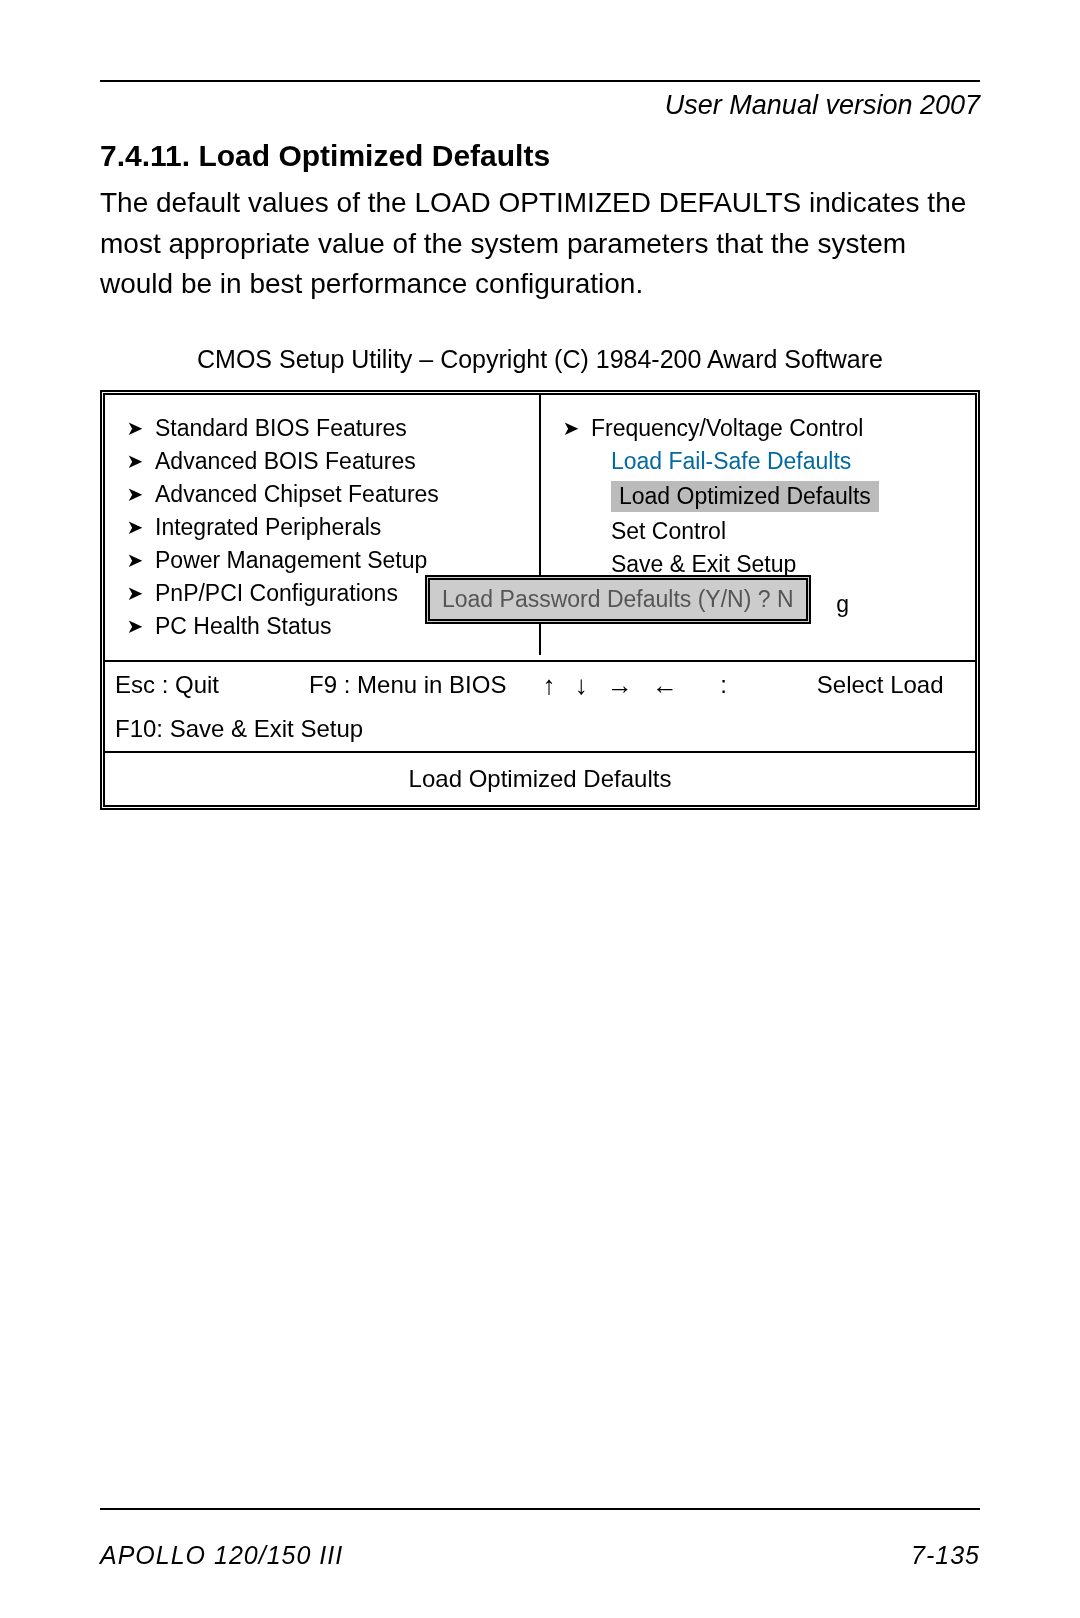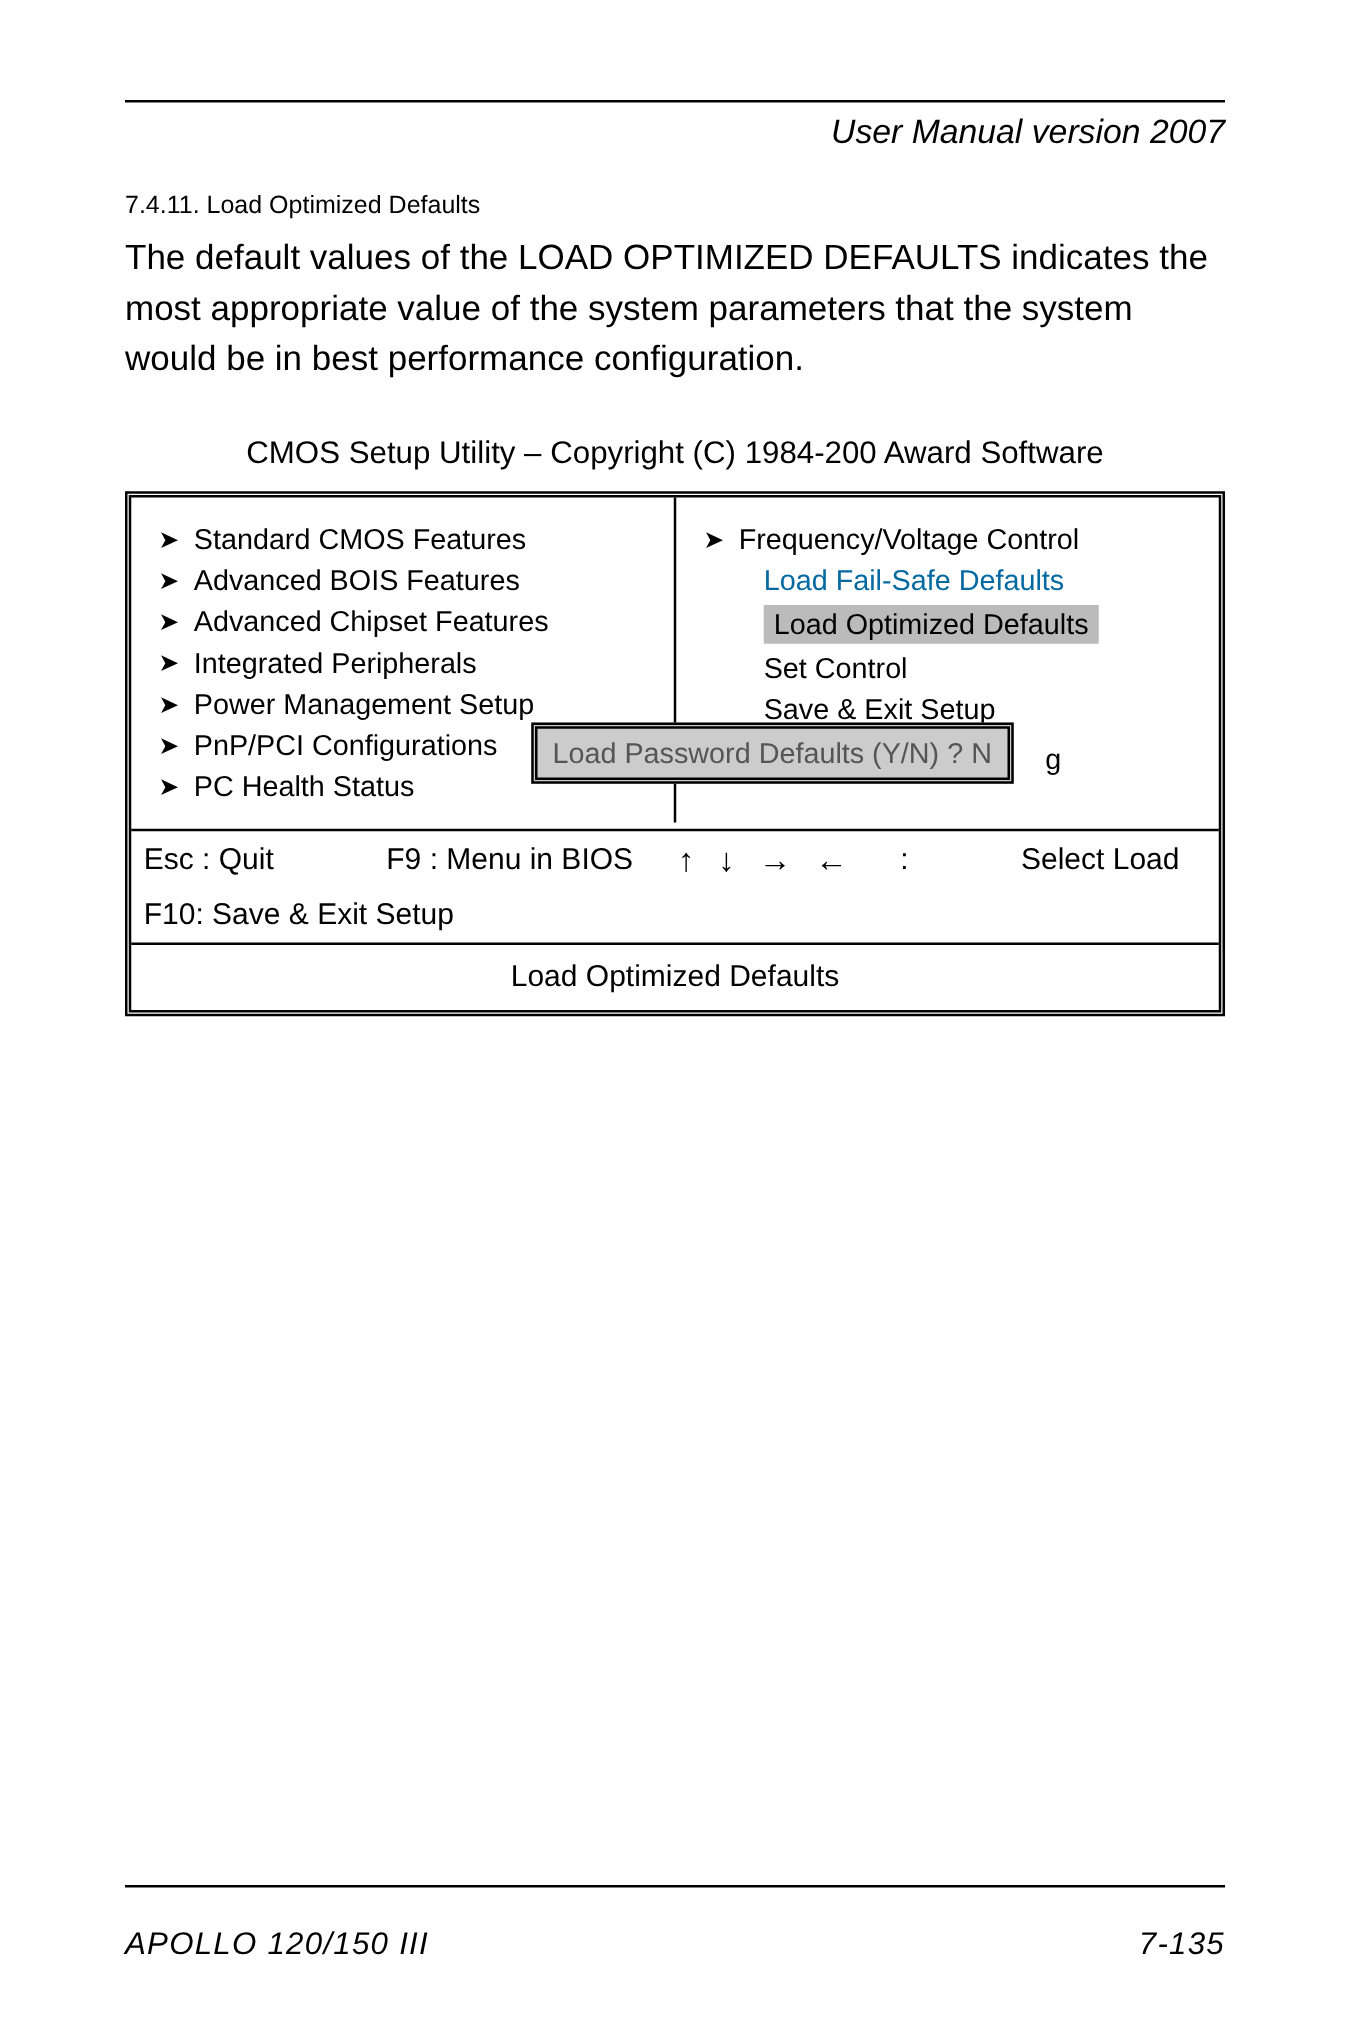--- a/index.html
+++ b/index.html
@@ -19,25 +19,25 @@
   .rule {
     border: none;
     border-top: 2px solid #000;
   }
   .rule-top { margin: 0 0 8px 0; }
   .rule-bot { margin: 28px 0 8px 0; }
   .page-hdr {
     text-align: right;
     font-style: italic;
     font-size: 27px;
-    margin-bottom: 32px;
+    margin-bottom: 18px;
   }
   .sec-title {
-    font-weight: normal;
-    font-size: 20px;
+    font-weight: bold;
+    font-size: 30px;
     margin: 8px 0 10px 0;
   }
   .body-text {
     font-size: 28px;
     line-height: 1.45;
     margin: 0 0 40px 0;
   }
   .bios {
     border: 5px double #000;
     position: relative;
@@ -120,21 +120,21 @@
 
   <div class="bios-title">CMOS Setup Utility – Copyright (C) 1984-200 Award Software</div>
 
   <div class="bios">
 
     <div class="bios-inner">
 
       <div class="col">
         <div class="row">
           <span class="tri">➤</span>
-          <span class="row-lbl">Standard CMOS Features</span>
+          <span class="row-lbl">Standard BIOS Features</span>
         </div>
         <div class="row">
           <span class="tri">➤</span>
           <span class="row-lbl">Advanced BOIS Features</span>
         </div>
         <div class="row">
           <span class="tri">➤</span>
           <span class="row-lbl">Advanced Chipset Features</span>
         </div>
         <div class="row">

